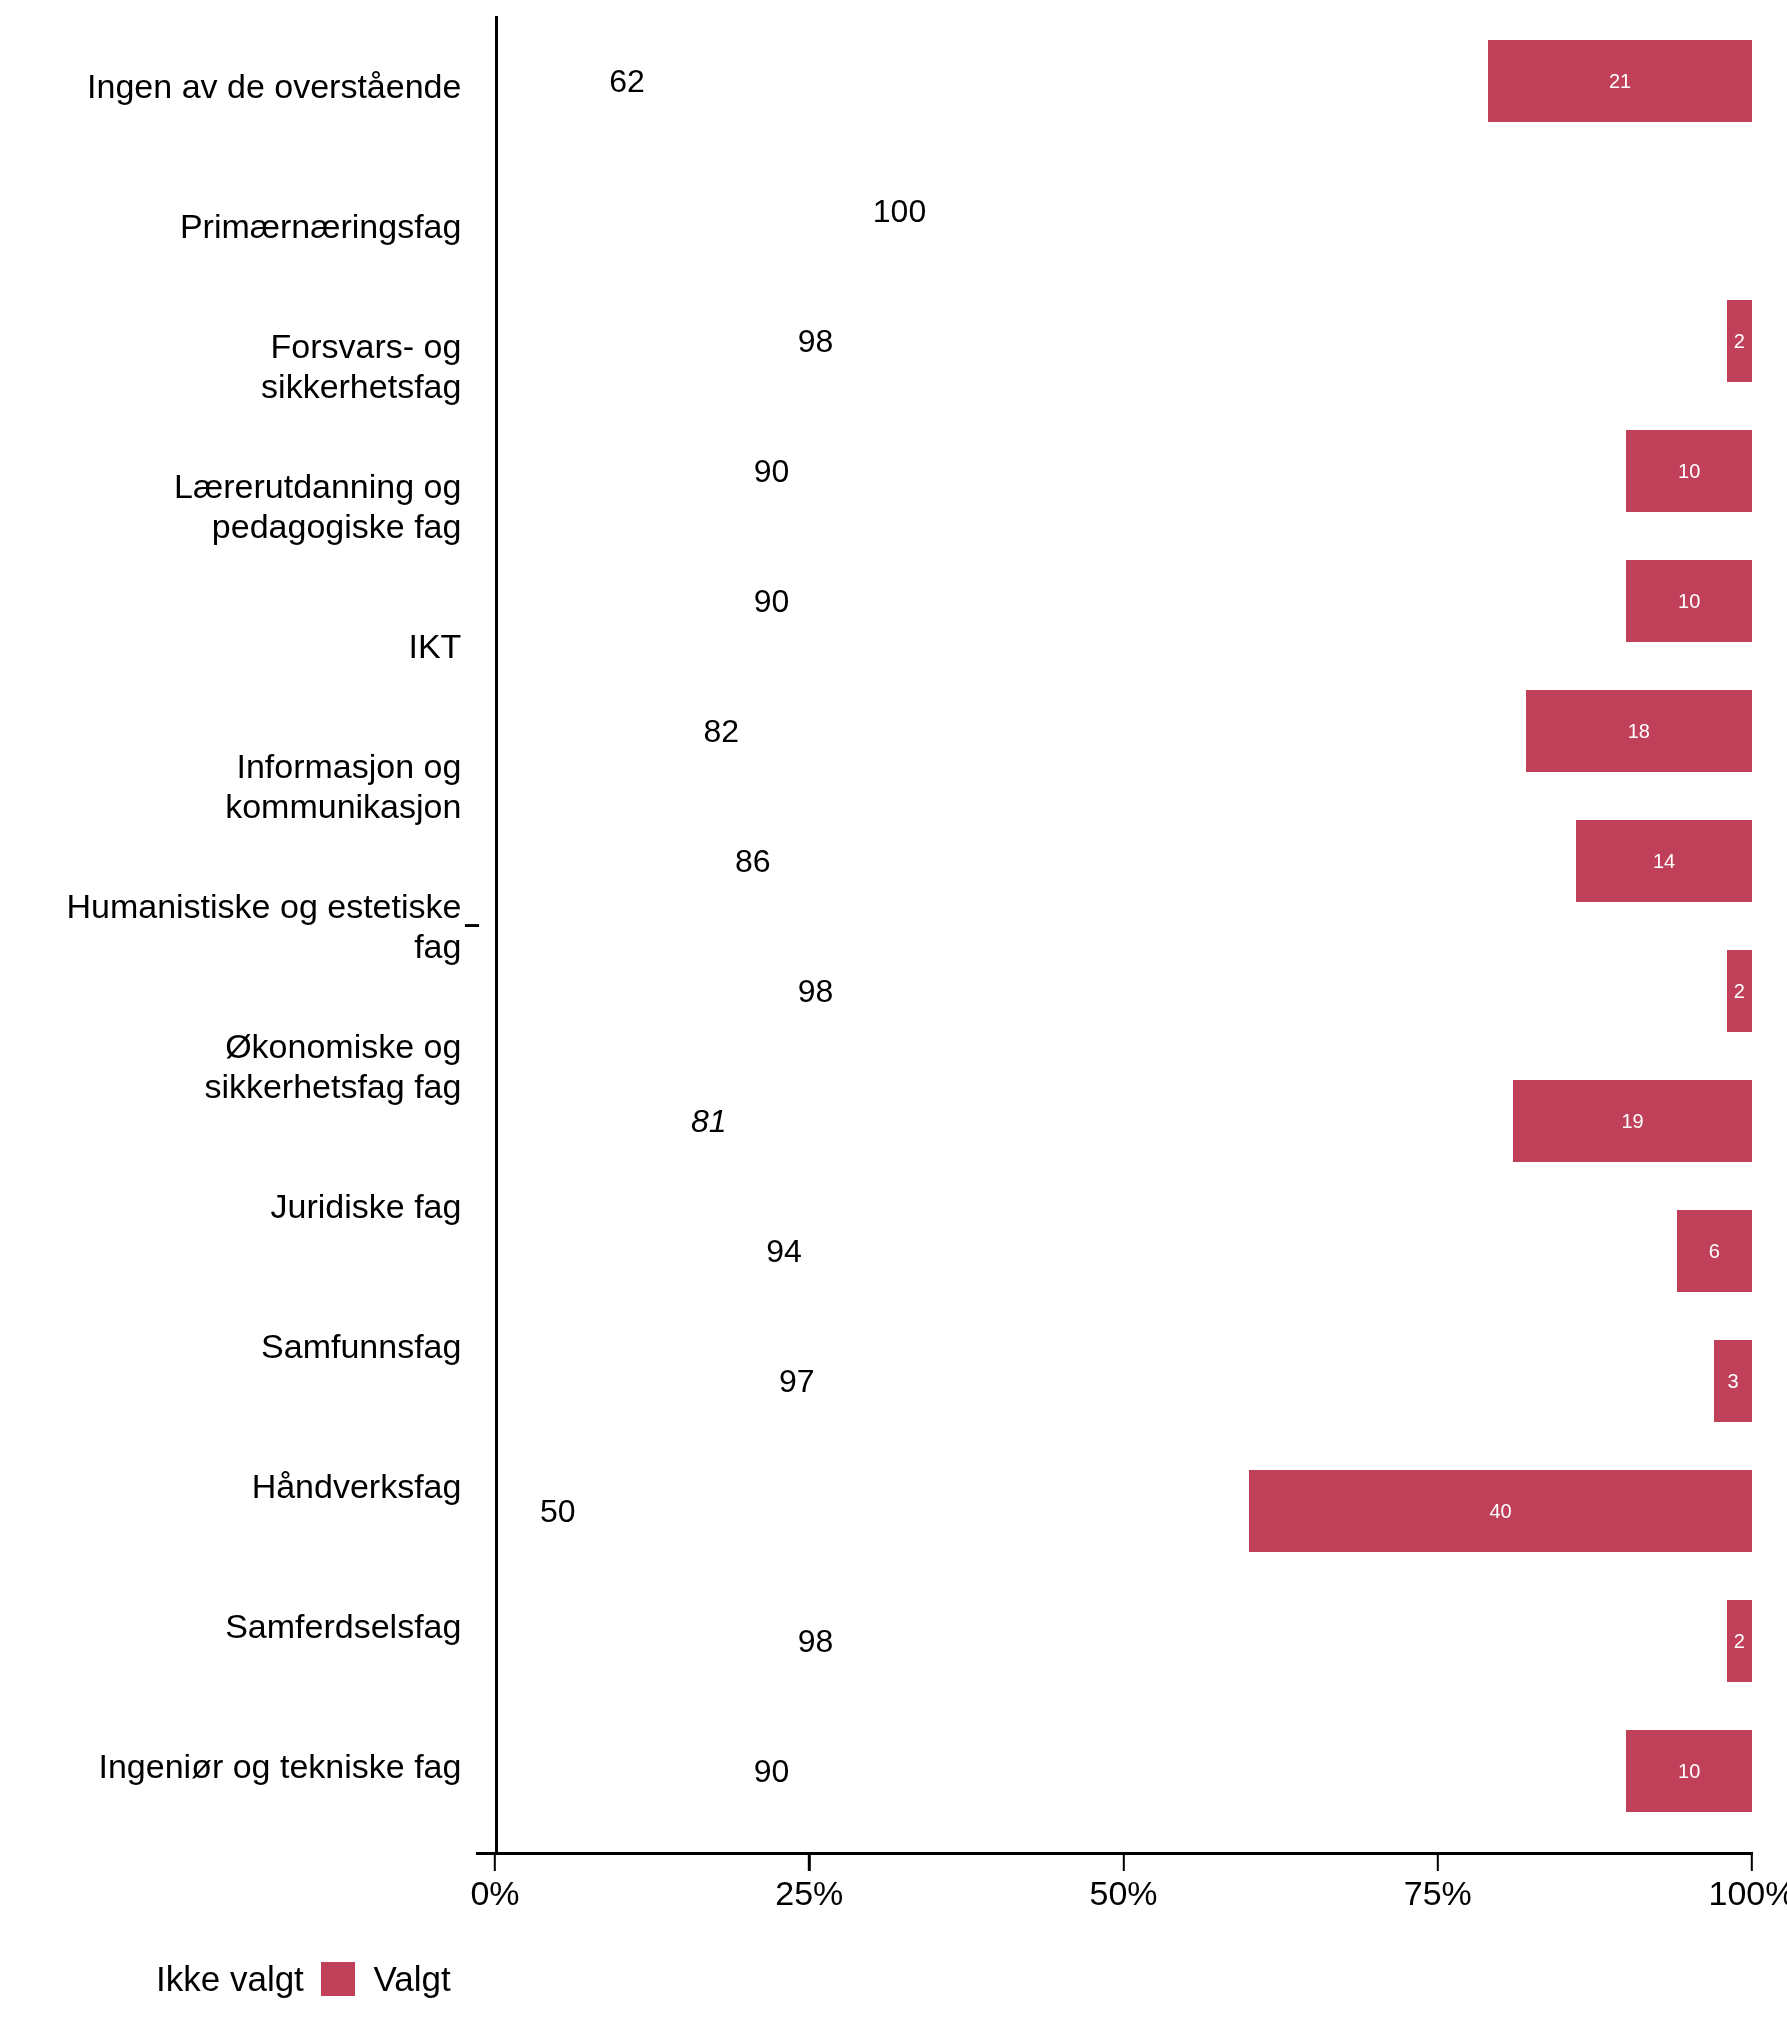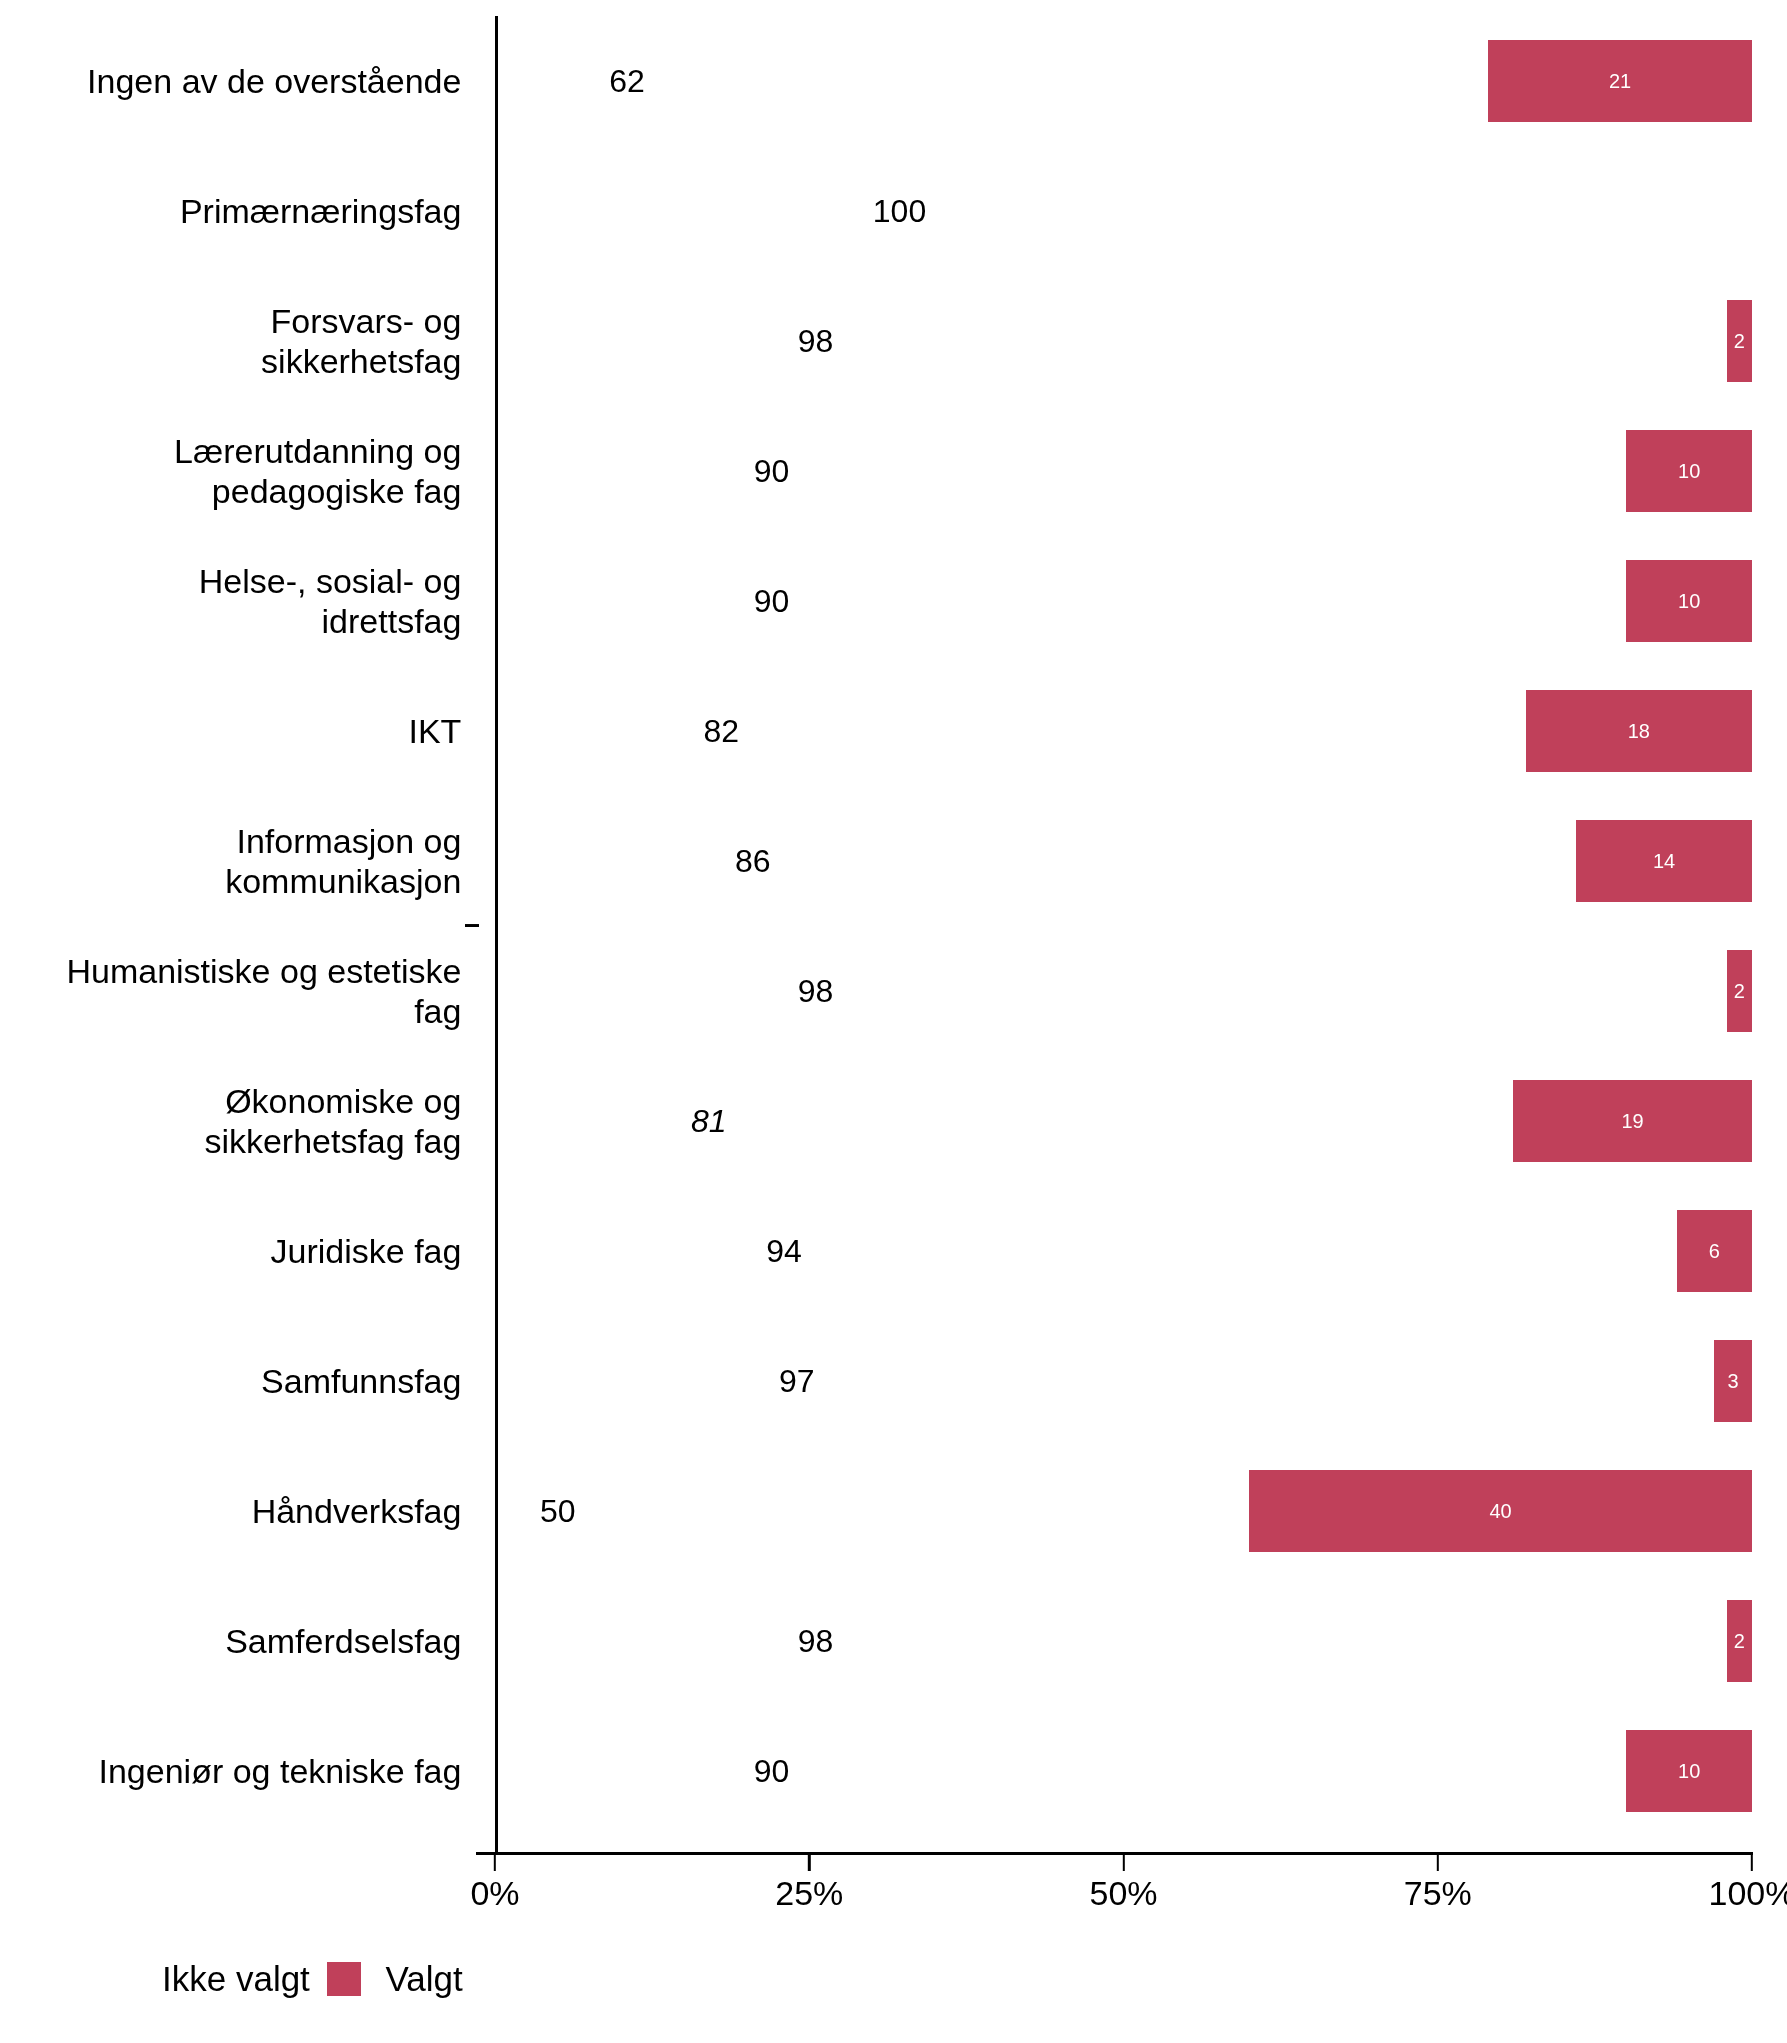--- a/index.html
+++ b/index.html
@@ -153,21 +153,21 @@
     position: absolute;
     left: 104px;
     top: 1959px;
     display: flex;
     align-items: center;
     gap: 17.6px;
   }
   .legend-item {
     display: flex;
     align-items: center;
-    gap: 24px;
+    gap: 18px;
   }
   .legend-swatch {
     width: 34px;
     height: 34px;
     display: inline-block;
   }
   .legend-swatch.none {
     background: transparent;
   }
   .legend-label {
@@ -194,25 +194,20 @@
         <span class="ytick"></span>
       </div>
       <div class="ylabel-cell">
         <div class="ylabel-text">Forsvars- og
 sikkerhetsfag</div>
         <span class="ytick"></span>
       </div>
       <div class="ylabel-cell">
         <div class="ylabel-text">Lærerutdanning og
 pedagogiske fag</div>
-        <span class="ytick"></span>
-      </div>
-      <div class="ylabel-cell">
-        <div class="ylabel-text">Helse-, sosial- og
-idrettsfag</div>
         <span class="ytick"></span>
       </div>
       <div class="ylabel-cell">
         <div class="ylabel-text">IKT</div>
         <span class="ytick"></span>
       </div>
       <div class="ylabel-cell">
         <div class="ylabel-text">Informasjon og
 kommunikasjon</div>
         <span class="ytick"></span>

